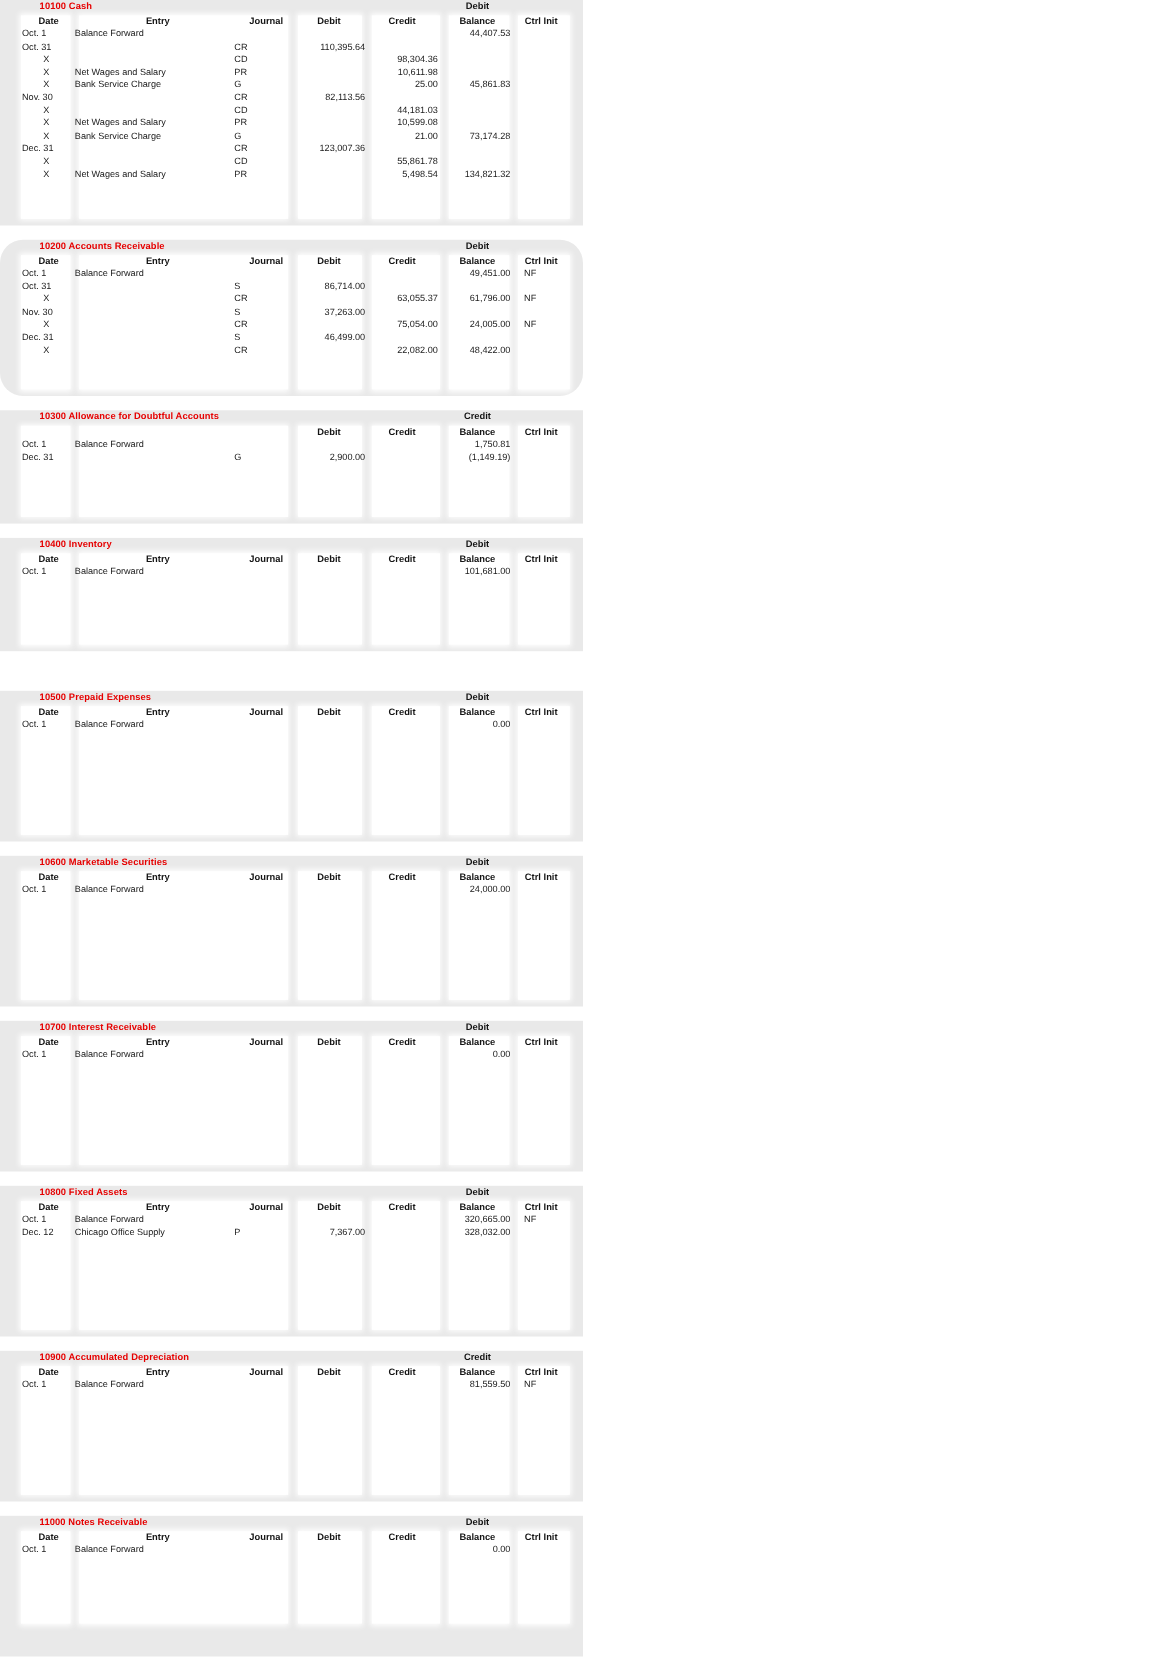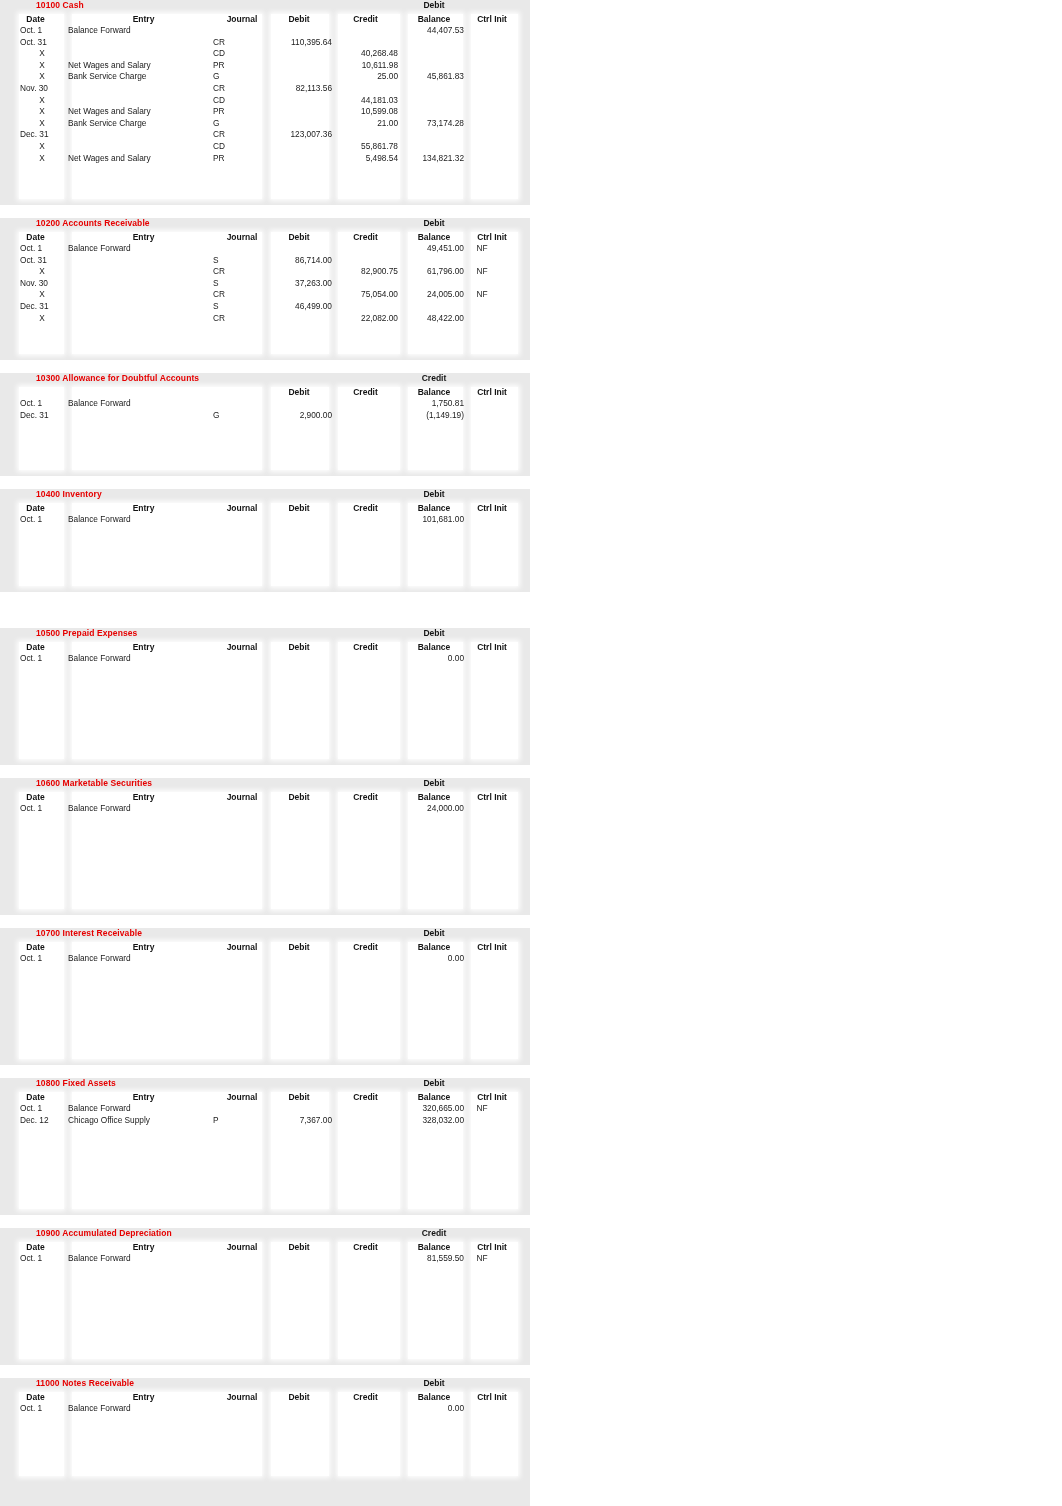--- a/index.html
+++ b/index.html
@@ -98,21 +98,21 @@
     z-index: 3;
   }
   .hdr-row span {
     position: absolute;
     top: 0;
     font-size: 8.5px;
     font-weight: bold;
     color: #141414;
     white-space: nowrap;
   }
-  .h-date    { left: 13px;  width: 45px;  text-align: center; }
+  .h-date    { left: 35px;  width: 45px;  text-align: left; }
   .h-entry   { left: 72px;  width: 143px; text-align: center; }
   .h-journal { left: 213px; width: 58px;  text-align: center; }
   .h-debit   { left: 271px; width: 56px;  text-align: center; }
   .h-credit  { left: 338px; width: 55px;  text-align: center; }
   .h-balance { left: 404px; width: 60px;  text-align: center; }
   .h-ctrl    { left: 467px; width: 50px;  text-align: center; }
 
   
   .rows { position: relative; z-index: 3; }
   .row {
@@ -187,21 +187,21 @@
               <span class="d-debit">110,395.64</span>
               <span class="d-credit"></span>
               <span class="d-balance"></span>
               <span class="d-ctrl"></span>
             </div>
             <div class="row">
               <span class="d-date x">X</span>
               <span class="d-entry"></span>
               <span class="d-journal">CD</span>
               <span class="d-debit"></span>
-              <span class="d-credit">40,268.48</span>
+              <span class="d-credit">98,304.36</span>
               <span class="d-balance"></span>
               <span class="d-ctrl"></span>
             </div>
             <div class="row">
               <span class="d-date x">X</span>
               <span class="d-entry">Net Wages and Salary</span>
               <span class="d-journal">PR</span>
               <span class="d-debit"></span>
               <span class="d-credit">10,611.98</span>
               <span class="d-balance"></span>
@@ -276,21 +276,21 @@
               <span class="d-journal">PR</span>
               <span class="d-debit"></span>
               <span class="d-credit">5,498.54</span>
               <span class="d-balance">134,821.32</span>
               <span class="d-ctrl"></span>
             </div>
           </div>
         </div>
       </div>
       <div class="gap" style="height: 13px;"></div>
-      <div class="section" style="height: 142px;">
+      <div class="section" style="height: 142px; border-radius: 21px;">
         <div class="section-inner" style="height: 142px;">
           <div class="cols">
             <i class="c-date" style="top: 14px; bottom: 6px;"></i>
             <i class="c-entry" style="top: 14px; bottom: 6px;"></i>
             <i class="c-journal" style="top: 14px; bottom: 6px;"></i>
             <i class="c-debit" style="top: 14px; bottom: 6px;"></i>
             <i class="c-credit" style="top: 14px; bottom: 6px;"></i>
             <i class="c-balance" style="top: 14px; bottom: 6px;"></i>
           </div>
           <div class="title-row" style="padding-top: 2px;">
@@ -323,21 +323,21 @@
               <span class="d-debit">86,714.00</span>
               <span class="d-credit"></span>
               <span class="d-balance"></span>
               <span class="d-ctrl"></span>
             </div>
             <div class="row">
               <span class="d-date x">X</span>
               <span class="d-entry"></span>
               <span class="d-journal">CR</span>
               <span class="d-debit"></span>
-              <span class="d-credit">82,900.75</span>
+              <span class="d-credit">63,055.37</span>
               <span class="d-balance">61,796.00</span>
               <span class="d-ctrl">NF</span>
             </div>
             <div class="row">
               <span class="d-date">Nov. 30</span>
               <span class="d-entry"></span>
               <span class="d-journal">S</span>
               <span class="d-debit">37,263.00</span>
               <span class="d-credit"></span>
               <span class="d-balance"></span>

